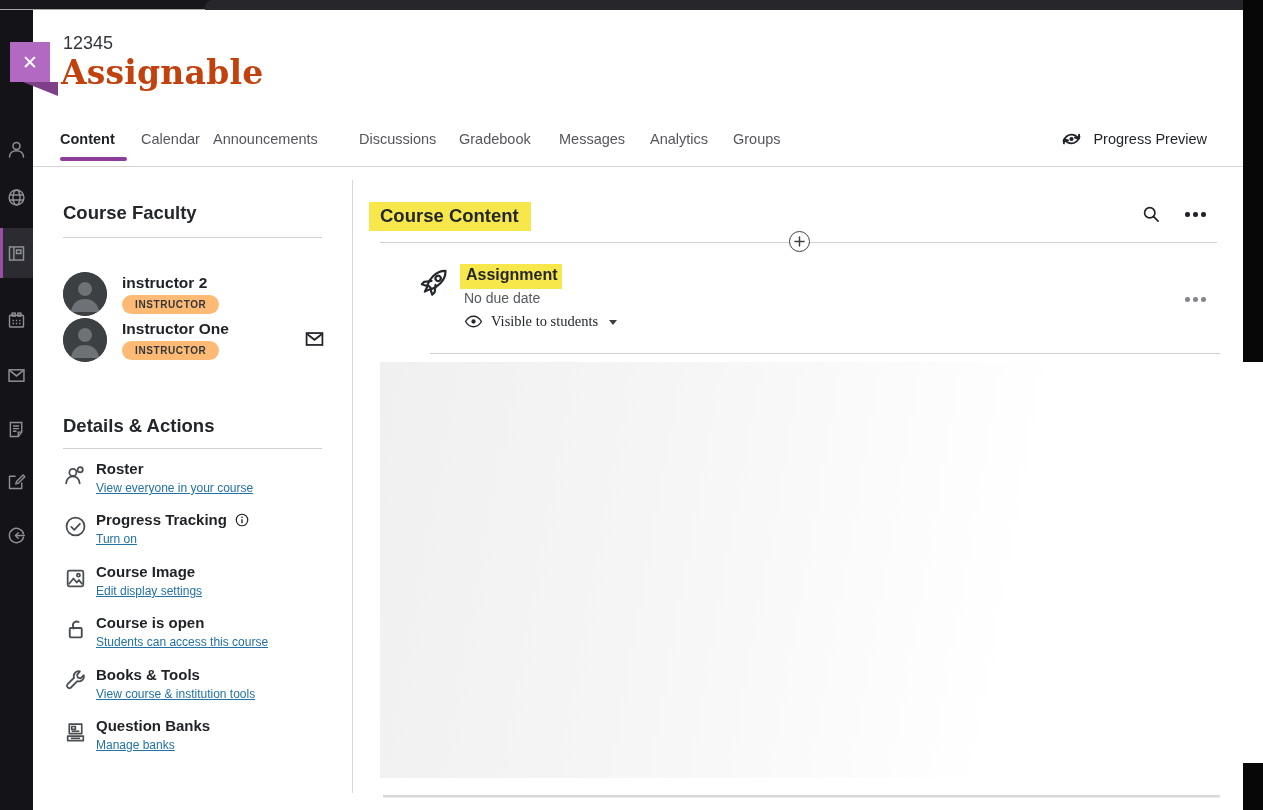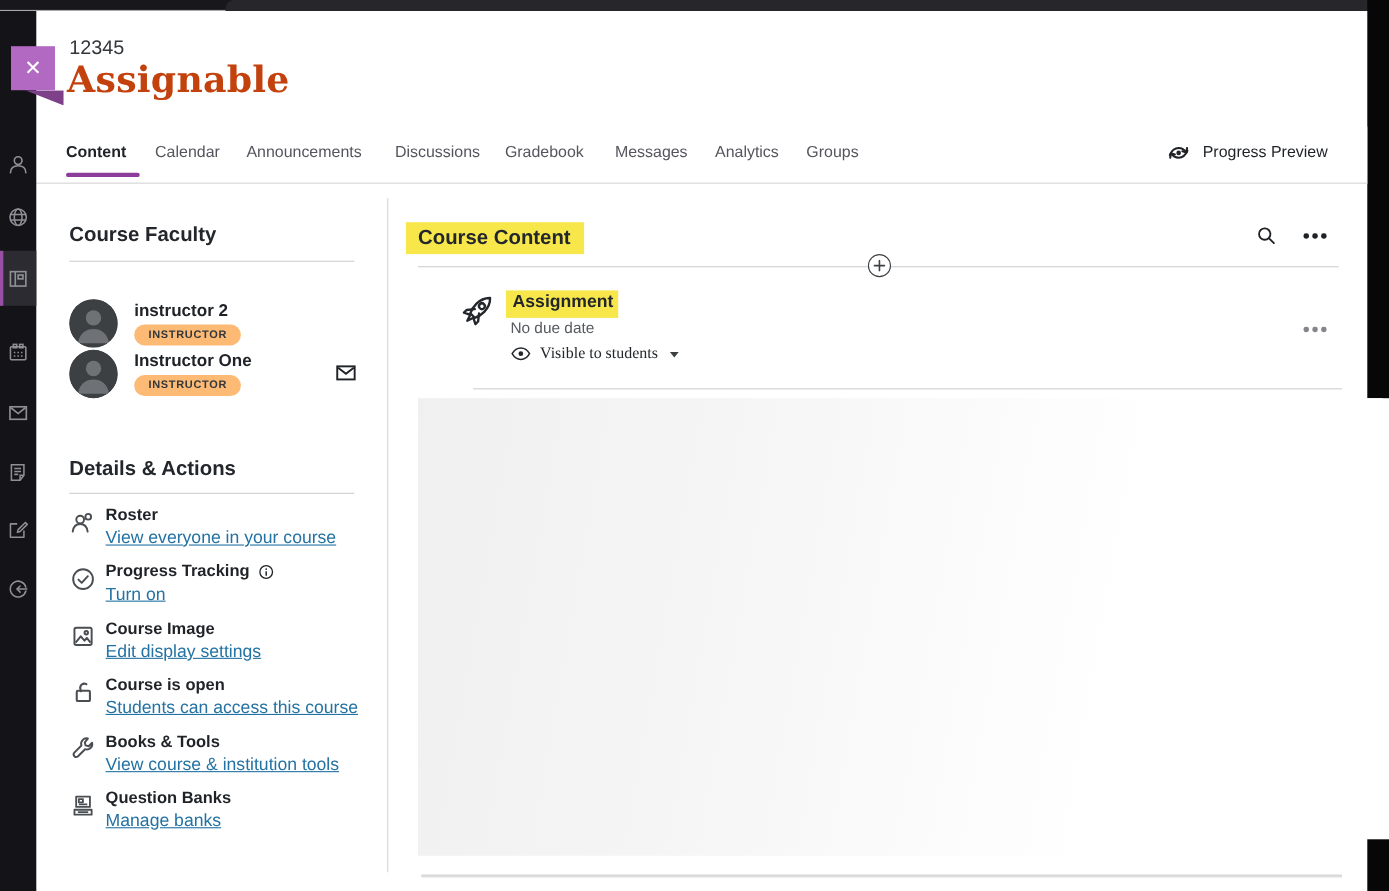--- a/index.html
+++ b/index.html
@@ -50,21 +50,21 @@
   .role-pill { position:absolute; left:59px; top:23px; background:#fdba74; color:#33373b; font-size:10px; font-weight:700; letter-spacing:0.6px; padding:4px 13px; border-radius:10px; }
   .member-mail { position:absolute; left:242px; top:13px; color:#1f2226; }
   .member-mail svg { width:19px; height:16px; }
 
   .action-item { position:absolute; left:63px; width:275px; }
   .action-icon { position:absolute; left:0; top:3px; width:26px; height:26px; color:#4a4e52; }
   .action-icon svg { width:25px; height:25px; }
   .action-label { position:absolute; left:33px; top:0; font-size:15px; font-weight:700; color:#1f2226; display:flex; align-items:center; gap:7px; }
   .action-label .info { color:#1f2226; display:inline-flex; }
   .action-label .info svg { width:16px; height:16px; }
-  .action-link { position:absolute; left:33px; top:21px; font-size:16px; color:#2372a3; text-decoration:underline; cursor:pointer; white-space:nowrap; }
+  .action-link { position:absolute; left:33px; top:21px; font-size:12px; color:#2372a3; text-decoration:underline; cursor:pointer; white-space:nowrap; }
 
   
   .cc-highlight { position:absolute; left:369px; top:202px; width:162px; height:29px; background:#f7e74b; }
   .cc-title { position:absolute; left:380px; top:205px; font-size:18.5px; font-weight:700; color:#23272b; z-index:2; }
   .icon-btn { position:absolute; color:#1f2226; cursor:pointer; }
   .search-btn { left:1141px; top:204px; width:20px; height:20px; }
   .search-btn svg { width:20px; height:20px; }
   .dots { position:absolute; display:flex; gap:3.5px; cursor:pointer; }
   .dots i { width:4.5px; height:4.5px; border-radius:50%; background:#1f2226; }
   .dots.gray i { background:#85858b; }
@@ -167,21 +167,21 @@
     <span>✕</span>
   </div>
   <div class="badge-fold"></div>
 
   <div class="course-id">12345</div>
   <div class="course-title">Assignable</div>
 
   <div class="navbar">
     <span class="nav-tab active" style="left:27px;">Content</span>
     <span class="nav-tab" style="left:108px;">Calendar</span>
-    <span class="nav-tab" style="left:191px;">Announcements</span>
+    <span class="nav-tab" style="left:180px;">Announcements</span>
     <span class="nav-tab" style="left:326px;">Discussions</span>
     <span class="nav-tab" style="left:426px;">Gradebook</span>
     <span class="nav-tab" style="left:526px;">Messages</span>
     <span class="nav-tab" style="left:617px;">Analytics</span>
     <span class="nav-tab" style="left:700px;">Groups</span>
     <div class="nav-underline"></div>
 
     <div class="student-preview">
       <span>
         <svg viewBox="0 0 24 22" fill="none" stroke="currentColor" stroke-width="1.9" stroke-linecap="round" stroke-linejoin="round">

